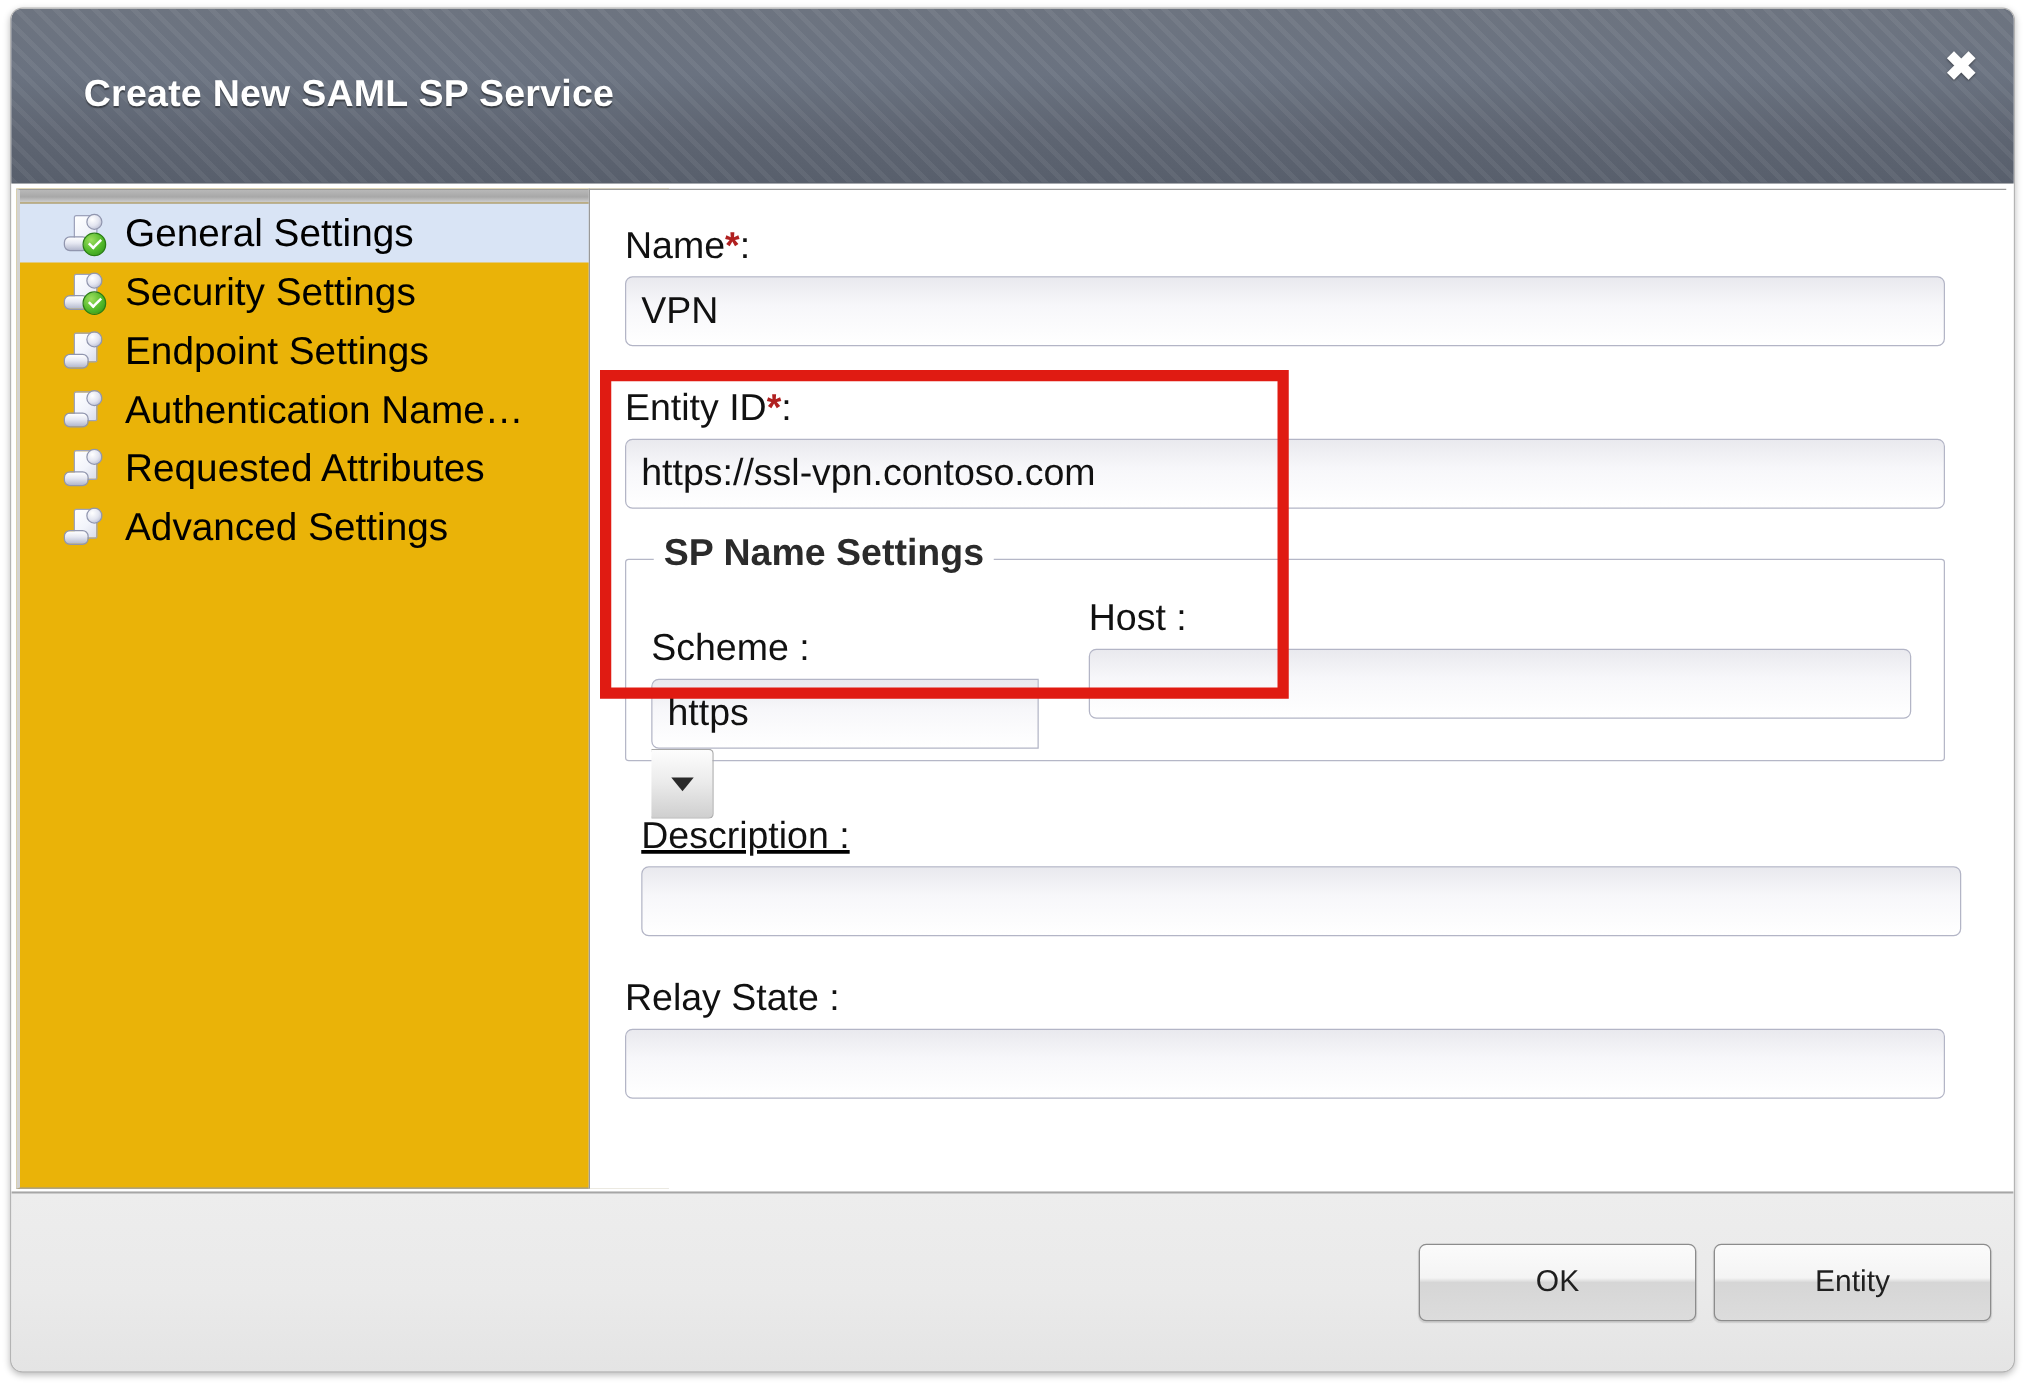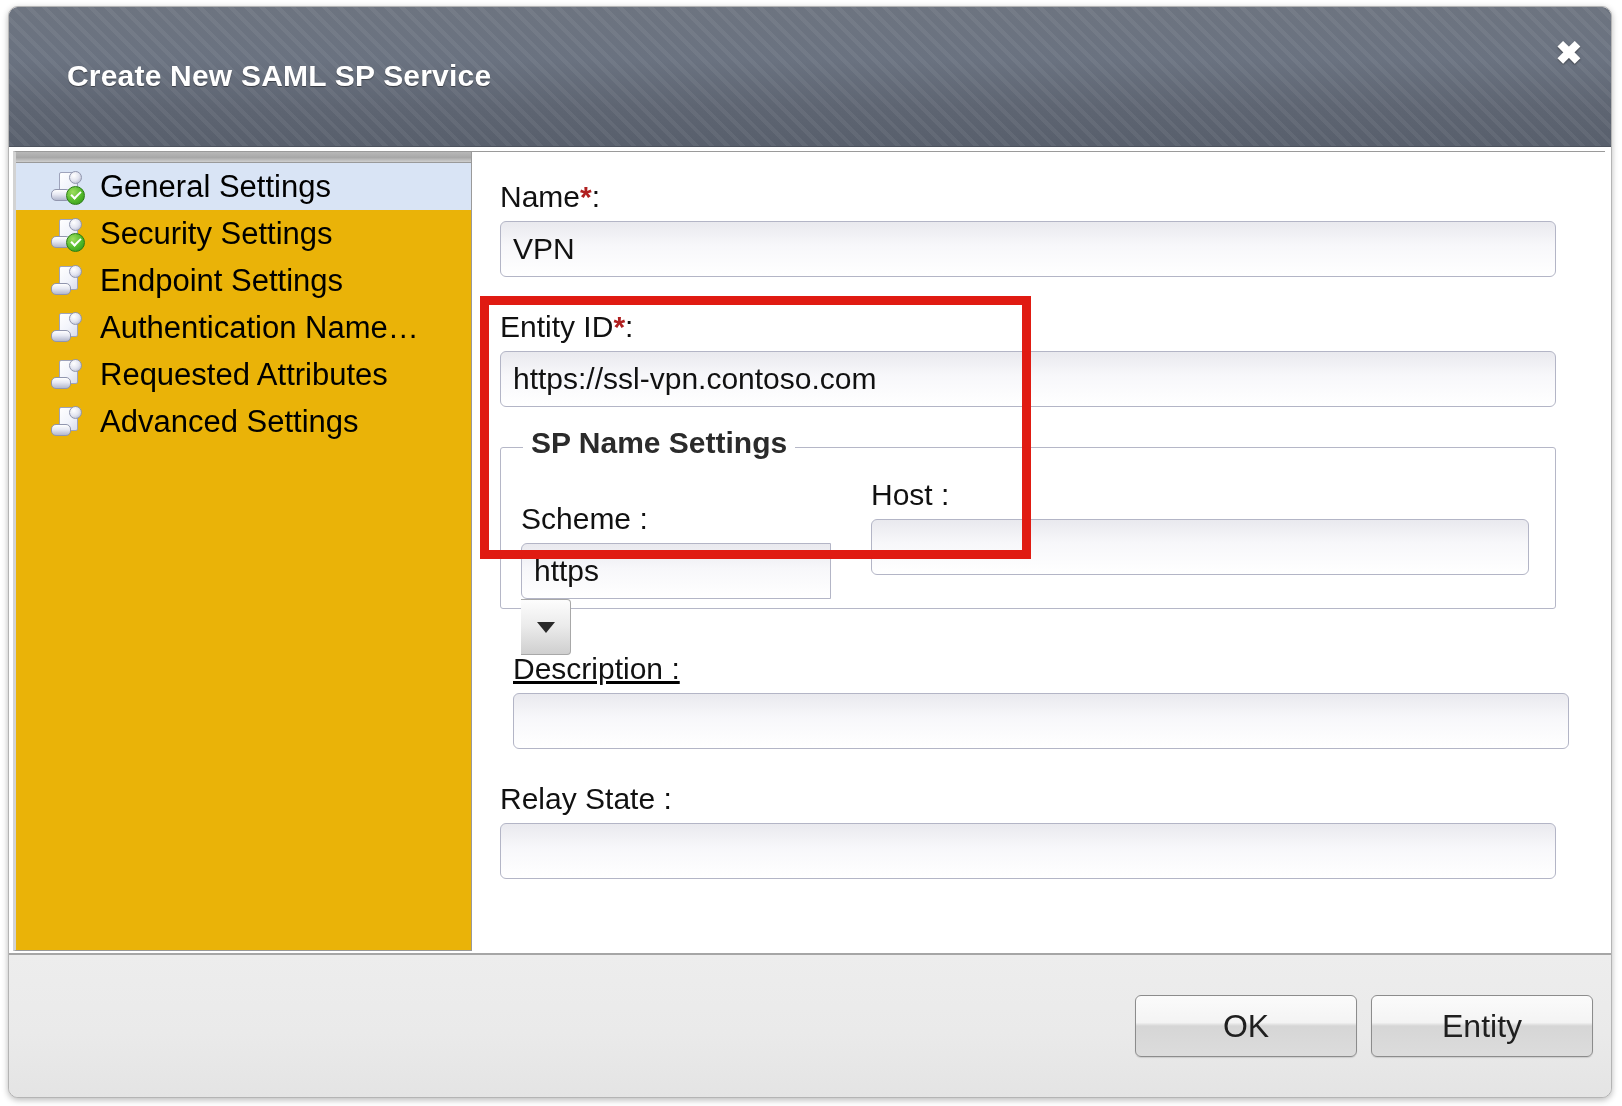--- a/index.html
+++ b/index.html
@@ -309,21 +309,21 @@
   }
   .dlg-button {
     position: absolute;
     top: 40px;
     height: 62px;
     width: 222px;
     box-sizing: border-box;
     border: 1px solid #8c8c8c;
     border-radius: 6px;
     background: linear-gradient(to bottom, #fbfbfb 0%, #f4f4f4 44%, #d6d6d6 50%, #dcdcdc 100%);
-    font-size: 32px;
+    font-size: 24px;
     color: #1f1f1f;
     font-family: "Liberation Sans", sans-serif;
     cursor: pointer;
     box-shadow: 0 1px 1px rgba(0,0,0,0.12);
   }
   #ok-button     { right: 254px; }
   #cancel-button { right: 18px; }
 </style>
 </head>
 <body>

